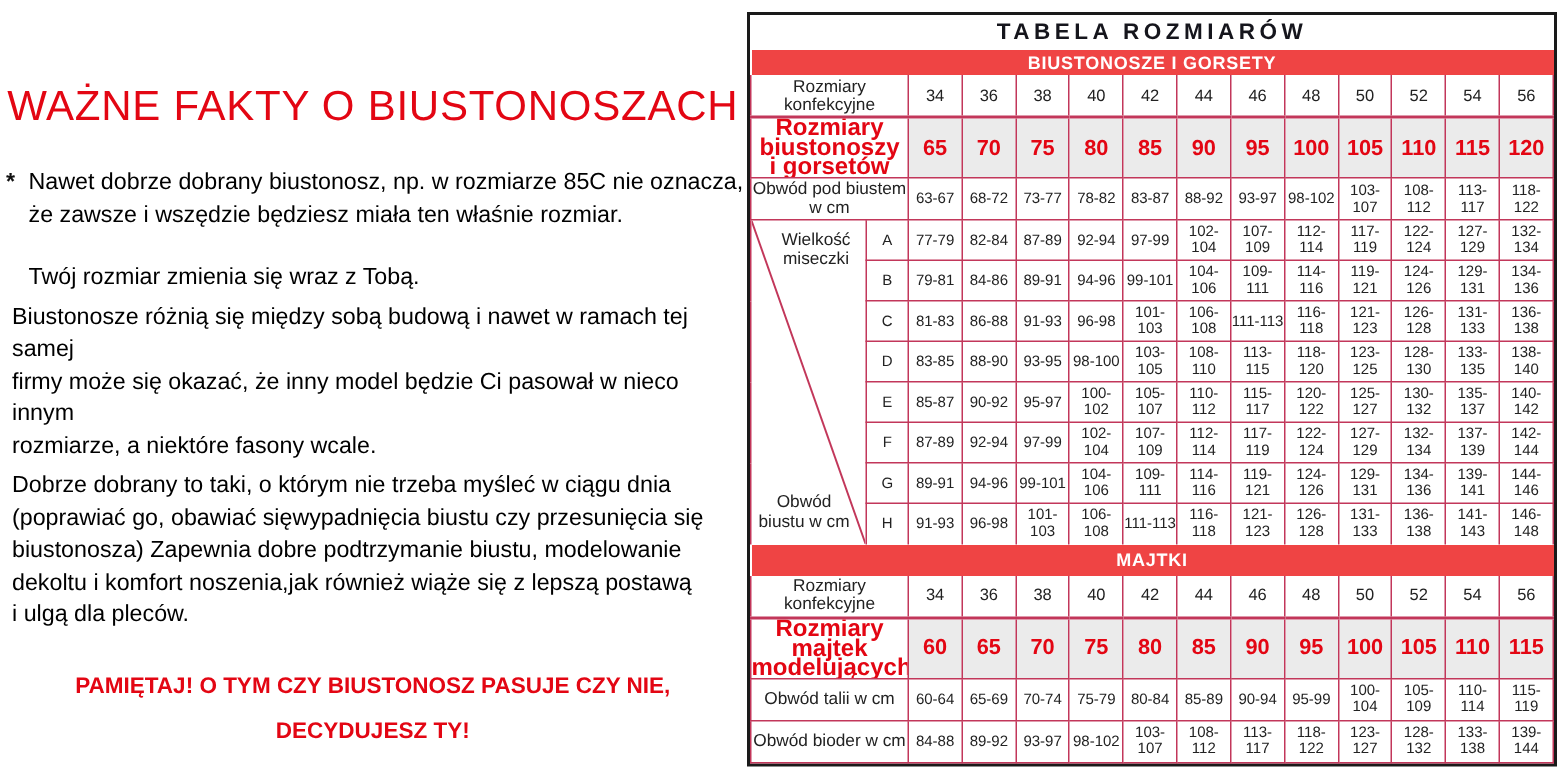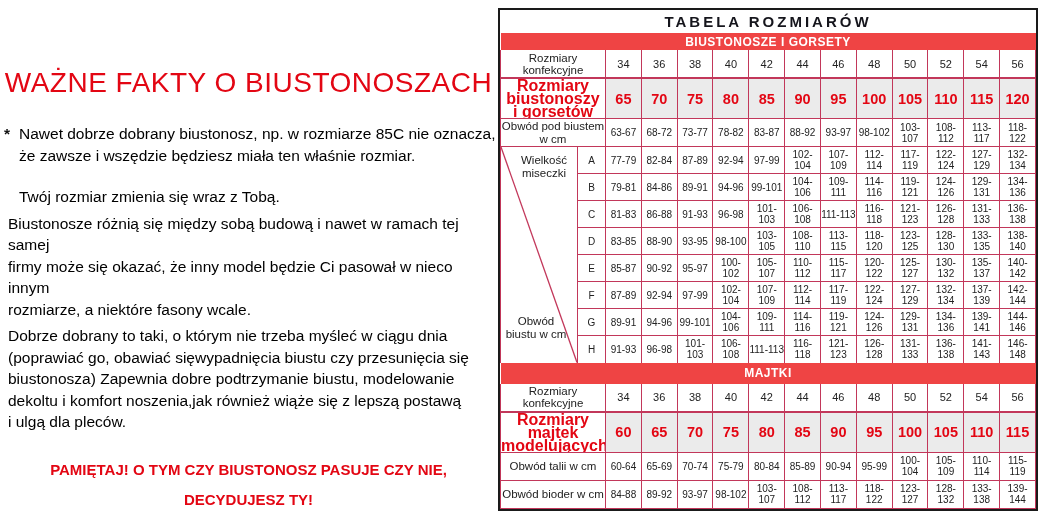--- a/index.html
+++ b/index.html
@@ -6,21 +6,21 @@
   html, body { width: 1043px; height: 518px; }
   body {
     font-family: "Liberation Sans", "DejaVu Sans", sans-serif;
     background: #ffffff;
     position: relative;
     overflow: hidden;
     color: #111;
   }
 
   
-  .left-panel { position: absolute; left: 0; top: 12px; width: 497px; height: 424px; }
+  .left-panel { position: absolute; left: 0; top: 0; width: 497px; height: 424px; }
   .panel-title {
     margin-top: 55px;
     text-align: center;
     font-size: 28px;
     font-weight: 400;
     color: #e30613;
     letter-spacing: 0.5px;
     white-space: nowrap;
   }
   .paras { margin-top: 24px; position: relative; }
@@ -90,21 +90,21 @@
   tr.cup-row td { height: 27px; }
   td.cup-letter { font-size: 12px; }
   td.diag-cell { position: relative; padding: 0; }
   .diag-line-svg { position: absolute; left: 0; top: 0; width: 100%; height: 100%; display: block; }
   .diag-top-label, .diag-bottom-label {
     position: absolute; left: 0; width: 100%;
     font-size: 11.5px; line-height: 13px; white-space: pre-line; text-align: center;
     color: #222;
   }
   .diag-top-label { top: 7px; padding-left: 10px; }
-  .diag-bottom-label { bottom: 22px; padding-right: 6px; }
+  .diag-bottom-label { bottom: 8px; padding-right: 6px; }
 </style>
 </head>
 <body>
 
 <div class="left-panel">
   <h1 class="panel-title">WAŻNE FAKTY O BIUSTONOSZACH</h1>
   <div class="paras">
     <span class="star-marker">*</span>
     <p class="indent-lg">Nawet dobrze dobrany biustonosz, np. w rozmiarze 85C nie oznacza,
 że zawsze i wszędzie będziesz miała ten właśnie rozmiar.</p>

